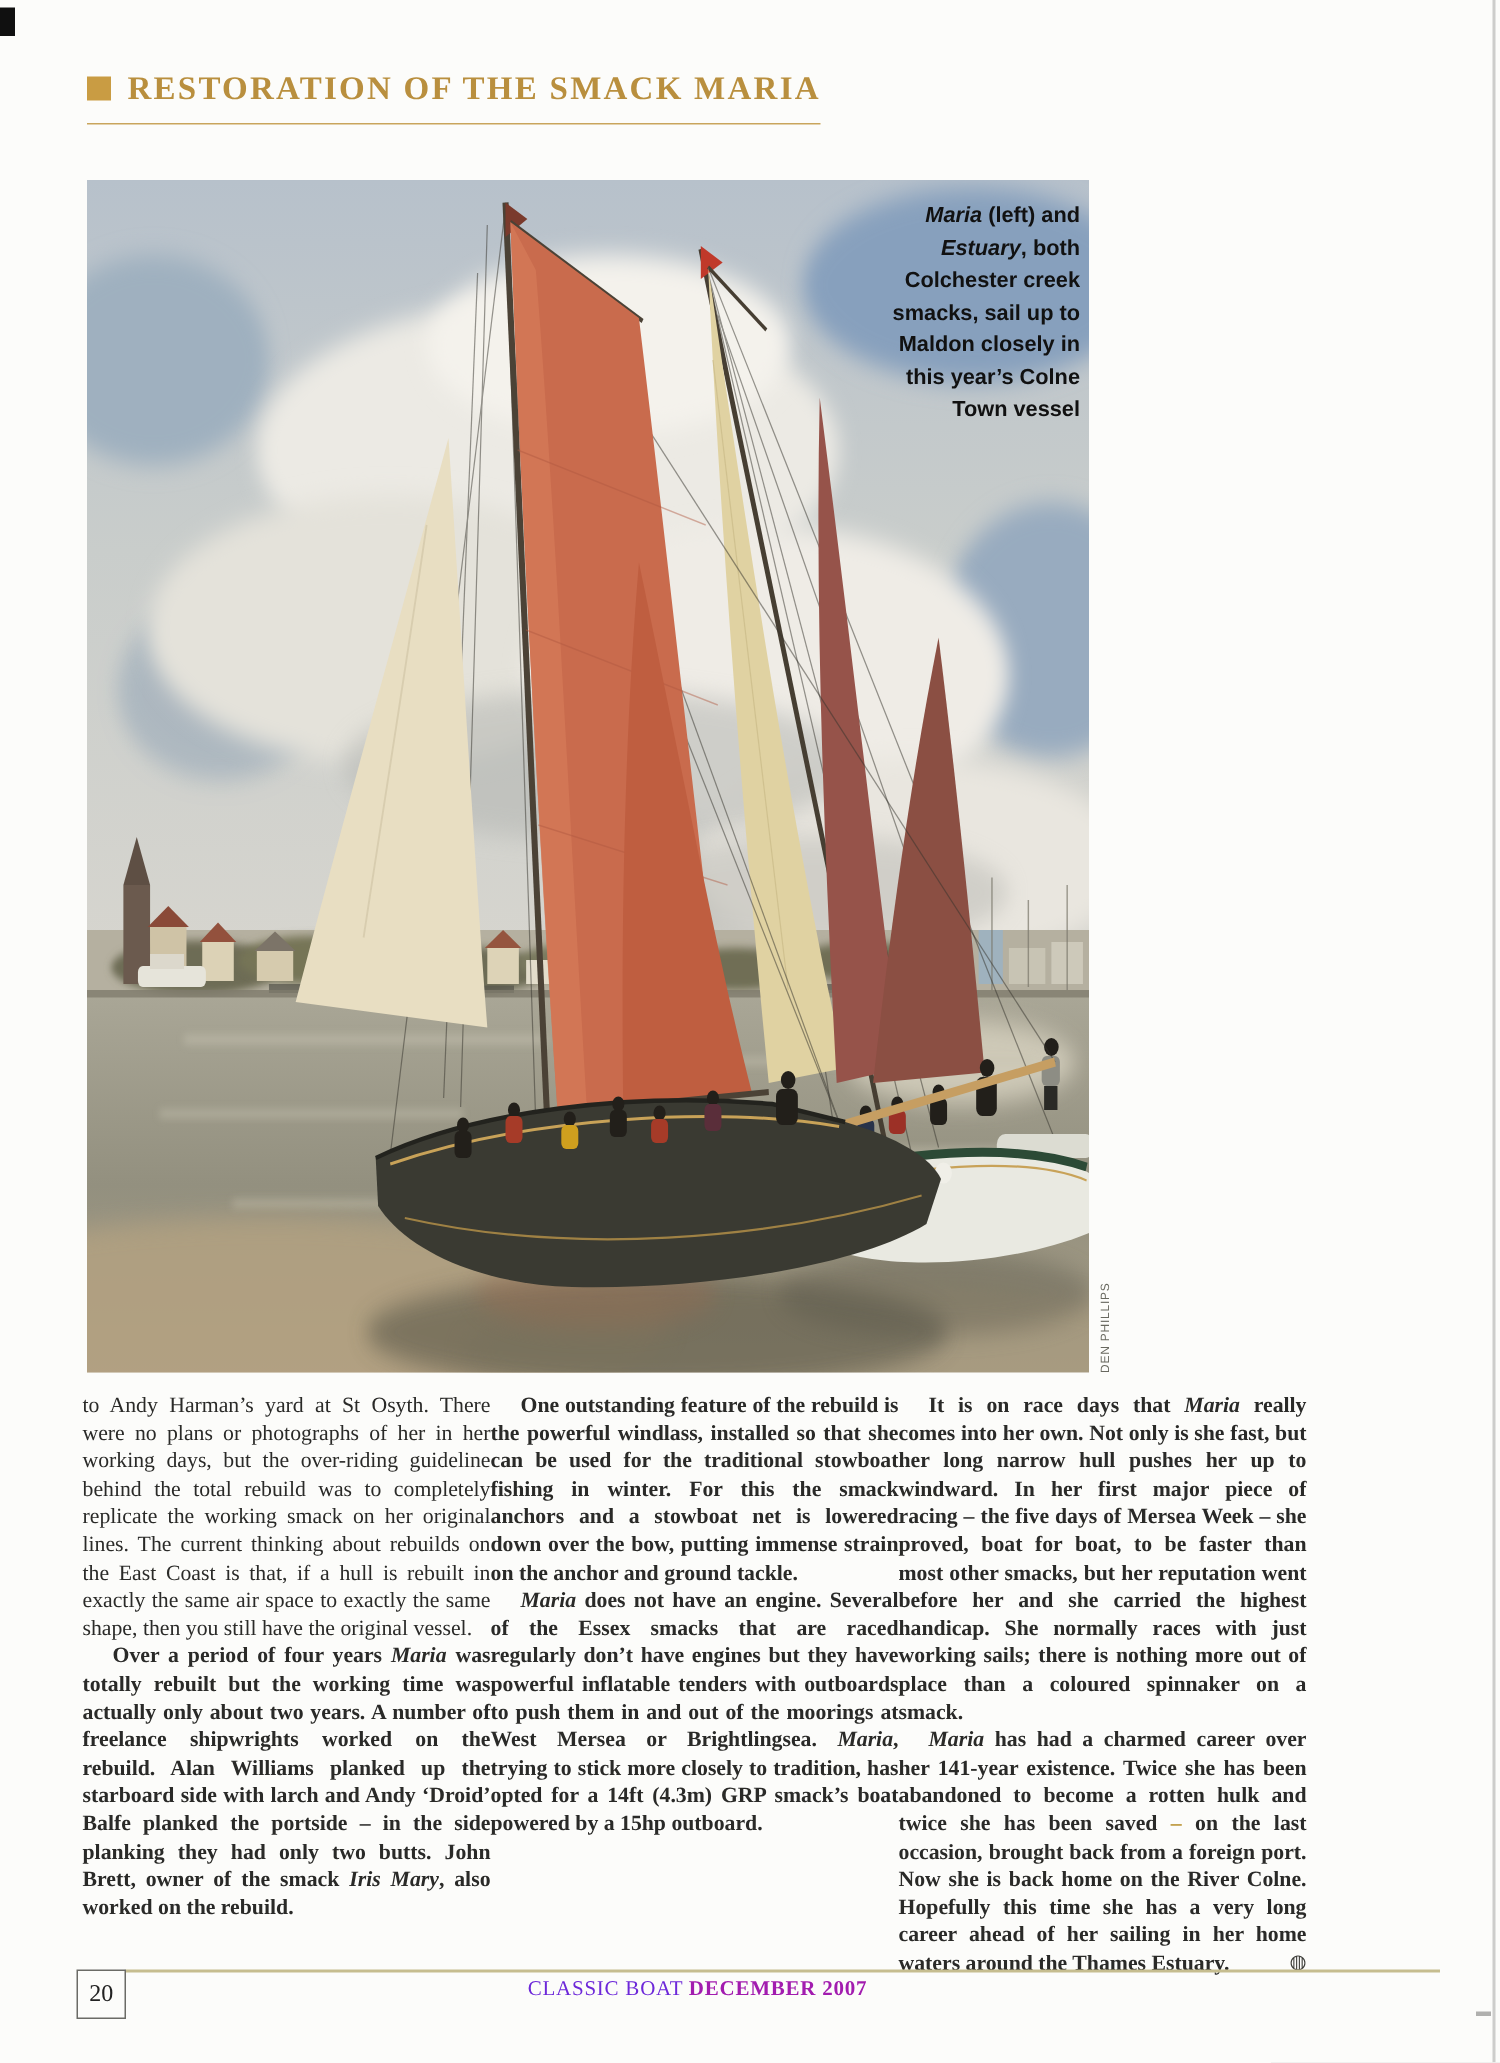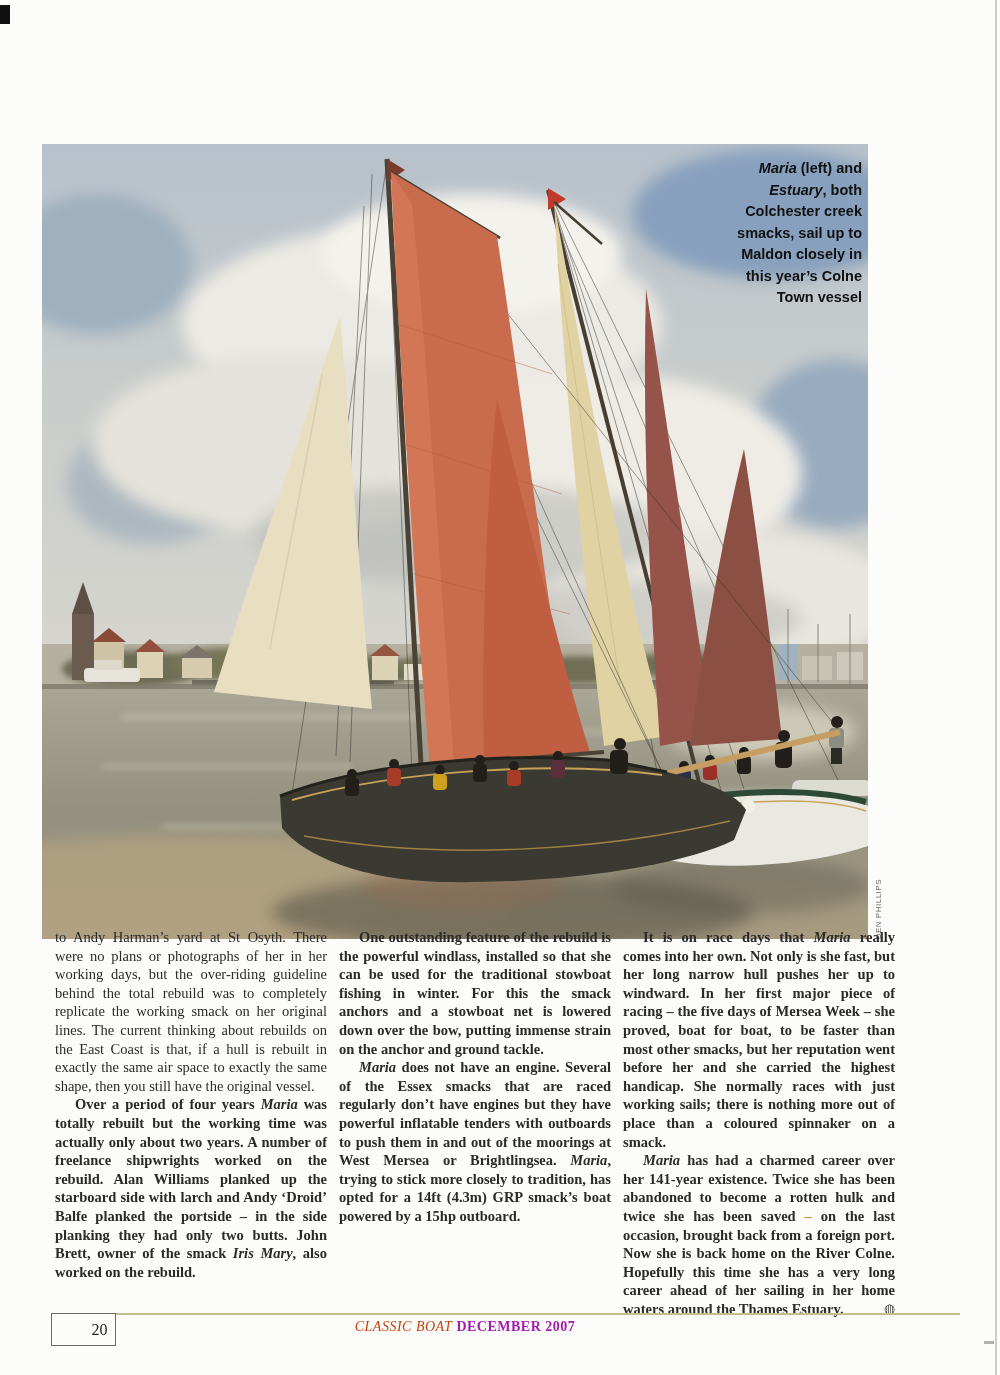--- a/index.html
+++ b/index.html
@@ -8,52 +8,58 @@
   
   .print-mark{position:absolute;left:0;top:5px;width:10px;height:19px;background:#101010;}
   .page-edge{position:absolute;right:3px;top:0;width:2px;height:100%;background:#c4c4c2;opacity:.85;}
   .page-edge-tick{position:absolute;left:984px;top:1341px;width:10px;height:3px;background:#b0b0ae;}
   
   .header{position:absolute;left:58px;top:46px;}
   .header-inner{display:flex;align-items:center;gap:11px;padding-bottom:10px;border-bottom:1.5px solid #c9a55c;}
   .bullet{width:16px;height:16px;background:#c99c43;flex:0 0 auto;}
   .title{font-size:22px;font-weight:700;letter-spacing:1.5px;color:#b98f3e;white-space:nowrap;}
   
-  .photo{position:absolute;left:42px;top:120px;width:826px;height:795px;margin-top:24px;}
+  .photo{position:absolute;left:58px;top:120px;width:668px;height:795px;}
   .photo svg{display:block;width:100%;height:100%;}
   .caption{position:absolute;top:14px;right:6px;width:210px;text-align:right;
            font-family:"Liberation Sans",sans-serif;font-weight:700;font-size:14.5px;line-height:21.5px;color:#111;}
   .cap-line{white-space:nowrap;}
   .credit{position:absolute;right:-15px;bottom:0;writing-mode:vertical-rl;transform:rotate(180deg);
           font-family:"Liberation Sans",sans-serif;font-size:8px;letter-spacing:.5px;color:#68685f;}
   
-  .article{position:absolute;left:55px;top:928px;width:840px;display:flex;gap:12px;}
+  .article{position:absolute;left:55px;top:928px;width:840px;display:flex;}
   .col{width:272px;text-align:justify;font-size:14.5px;line-height:18.6px;}
   .body-p{margin:0;}
   .ind{text-indent:20px;font-weight:bold;}
   .it{font-style:italic;}
   .hl{color:#b8912f;}
   .endmark{float:right;font-family:"DejaVu Sans",sans-serif;font-size:13px;line-height:18px;color:#3c3c38;}
   
   .footer-rule{position:absolute;left:83px;top:1313px;width:877px;height:2px;background:#c6bd8f;}
   .pagenum-box{position:absolute;left:51px;top:1313px;width:31px;height:31px;border:1px solid #6b6b66;
-               display:flex;align-items:center;justify-content:center;font-size:16px;color:#222;background:#fcfcfa;padding-left:32px;}
+               display:flex;align-items:center;justify-content:center;font-size:16px;color:#222;background:#fcfcfa;}
   .footer-center{position:absolute;left:0;top:1319px;width:930px;text-align:center;font-size:14px;letter-spacing:.5px;}
-  .mag-name{color:#c2410c;font-style:italic;}
+  .mag-name{color:#6d28d9;}
   .issue{font-weight:700;color:#a21caf;}
 </style>
 </head>
 <body>
 
 <div class="page">
 
   <div class="print-mark"></div>
   <div class="page-edge"></div>
   <div class="page-edge-tick"></div>
 
+  <div class="header">
+    <div class="header-inner">
+      <span class="bullet"></span>
+      <span class="title">RESTORATION OF THE SMACK MARIA</span>
+    </div>
+  </div>
 
   <div class="photo">
     <svg viewBox="0 0 826 795" preserveAspectRatio="none">
       <defs>
         <linearGradient id="sky" x1="0" y1="0" x2="0" y2="1">
           <stop offset="0" stop-color="#b7c1cb"></stop>
             <stop offset=".45" stop-color="#c9cdcb"></stop>
             <stop offset="1" stop-color="#d8d6cf"></stop>
         </linearGradient>
         <linearGradient id="water" x1="0" y1="0" x2="0" y2="1">

